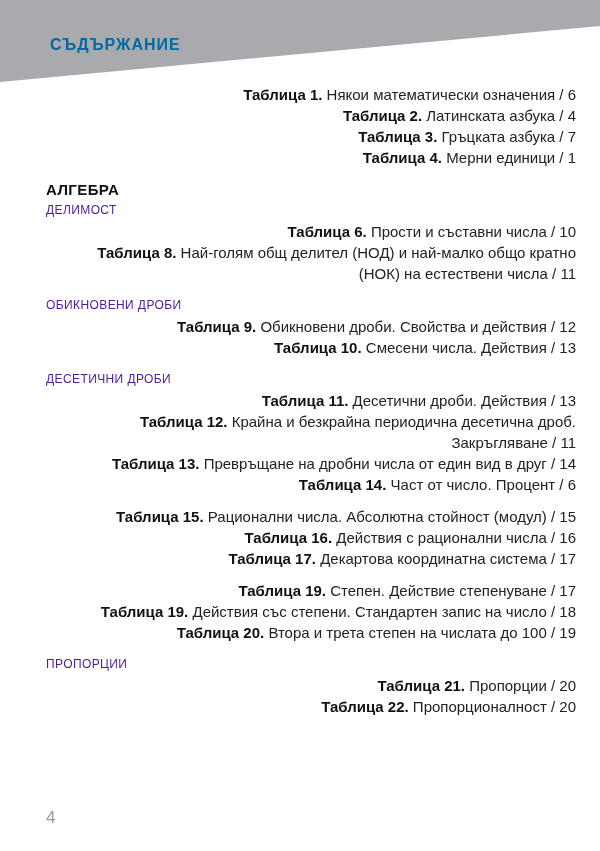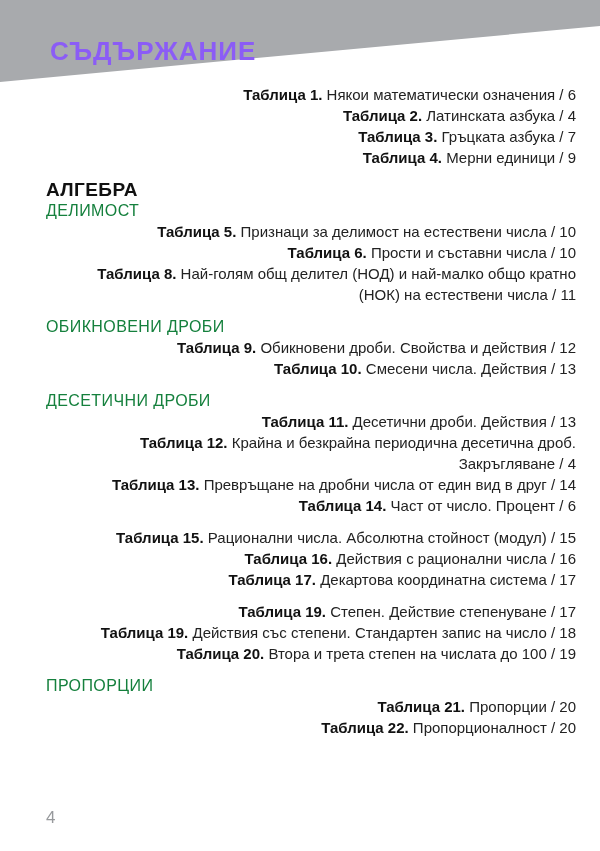--- a/index.html
+++ b/index.html
@@ -12,40 +12,40 @@
     overflow: hidden;
   }
   .band {
     position: absolute; top: 0; left: 0;
     width: 600px; height: 82px;
     background: #a8aaad;
     clip-path: polygon(0 0, 600px 0, 600px 26px, 0 82px);
   }
   .band-title {
     position: absolute; left: 50px; top: 36px;
-    font-size: 26px; font-weight: bold;
+    font-size: 16px; font-weight: bold;
     letter-spacing: 1px;
-    color: #8b5cf6;
+    color: #0369a1;
     white-space: nowrap;
   }
   .content {
     position: absolute; top: 84px; left: 46px;
     width: 530px;
   }
   .section { margin-top: 11px; }
   .section.first { margin-top: 0; }
   .part-heading {
-    font-size: 19px; font-weight: bold;
+    font-size: 15px; font-weight: bold;
     line-height: 21px; letter-spacing: 0.4px;
     color: #111;
   }
   .section-heading {
-    font-size: 16px; font-weight: normal;
+    font-size: 12px; font-weight: normal;
     line-height: 21px; letter-spacing: 0.4px;
-    color: #15803d;
+    color: #4c1d95;
   }
   .entries { margin-left: 34px; text-align: right; }
   .entry {
     font-size: 15px; line-height: 21px;
     padding-left: 80px; text-indent: -80px;
   }
   .entry-label { font-weight: bold; color: #111; }
   .entry-text { white-space: pre-wrap; color: #222; }
   .page-number {
     position: absolute; left: 46px; top: 808px;
@@ -58,49 +58,48 @@
 <div class="band"></div>
 <div class="band-title">СЪДЪРЖАНИЕ</div>
 
 <div class="content">
 
   <div class="section first">
     <div class="entries">
       <div class="entry"><span class="entry-label">Таблица 1.</span> <span class="entry-text">Някои математически означения / 6</span></div>
       <div class="entry"><span class="entry-label">Таблица 2.</span> <span class="entry-text">Латинската азбука / 4</span></div>
       <div class="entry"><span class="entry-label">Таблица 3.</span> <span class="entry-text">Гръцката азбука / 7</span></div>
-      <div class="entry"><span class="entry-label">Таблица 4.</span> <span class="entry-text">Мерни единици / 9</span></div>
+      <div class="entry"><span class="entry-label">Таблица 4.</span> <span class="entry-text">Мерни единици / 1</span></div>
     </div>
   </div>
 
   <div class="section">
     <div class="part-heading">АЛГЕБРА</div>
     <div class="section-heading">ДЕЛИМОСТ</div>
     <div class="entries">
-      <div class="entry"><span class="entry-label">Таблица 5.</span> <span class="entry-text">Признаци за делимост на естествени числа / 10</span></div>
       <div class="entry"><span class="entry-label">Таблица 6.</span> <span class="entry-text">Прости и съставни числа / 10</span></div>
       <div class="entry"><span class="entry-label">Таблица 8.</span> <span class="entry-text">Най-голям общ делител (НОД) и най-малко общо кратно
 (НОК) на естествени числа / 11</span></div>
     </div>
   </div>
 
   <div class="section">
     <div class="section-heading">ОБИКНОВЕНИ ДРОБИ</div>
     <div class="entries">
       <div class="entry"><span class="entry-label">Таблица 9.</span> <span class="entry-text">Обикновени дроби. Свойства и действия / 12</span></div>
       <div class="entry"><span class="entry-label">Таблица 10.</span> <span class="entry-text">Смесени числа. Действия / 13</span></div>
     </div>
   </div>
 
   <div class="section">
     <div class="section-heading">ДЕСЕТИЧНИ ДРОБИ</div>
     <div class="entries">
       <div class="entry"><span class="entry-label">Таблица 11.</span> <span class="entry-text">Десетични дроби. Действия / 13</span></div>
       <div class="entry"><span class="entry-label">Таблица 12.</span> <span class="entry-text">Крайна и безкрайна периодична десетична дроб.
-Закръгляване / 4</span></div>
+Закръгляване / 11</span></div>
       <div class="entry"><span class="entry-label">Таблица 13.</span> <span class="entry-text">Превръщане на дробни числа от един вид в друг / 14</span></div>
       <div class="entry"><span class="entry-label">Таблица 14.</span> <span class="entry-text">Част от число. Процент / 6</span></div>
     </div>
   </div>
 
   <div class="section">
     <div class="entries">
       <div class="entry"><span class="entry-label">Таблица 15.</span> <span class="entry-text">Рационални числа. Абсолютна стойност (модул) / 15</span></div>
       <div class="entry"><span class="entry-label">Таблица 16.</span> <span class="entry-text">Действия с рационални числа / 16</span></div>
       <div class="entry"><span class="entry-label">Таблица 17.</span> <span class="entry-text">Декартова координатна система / 17</span></div>

